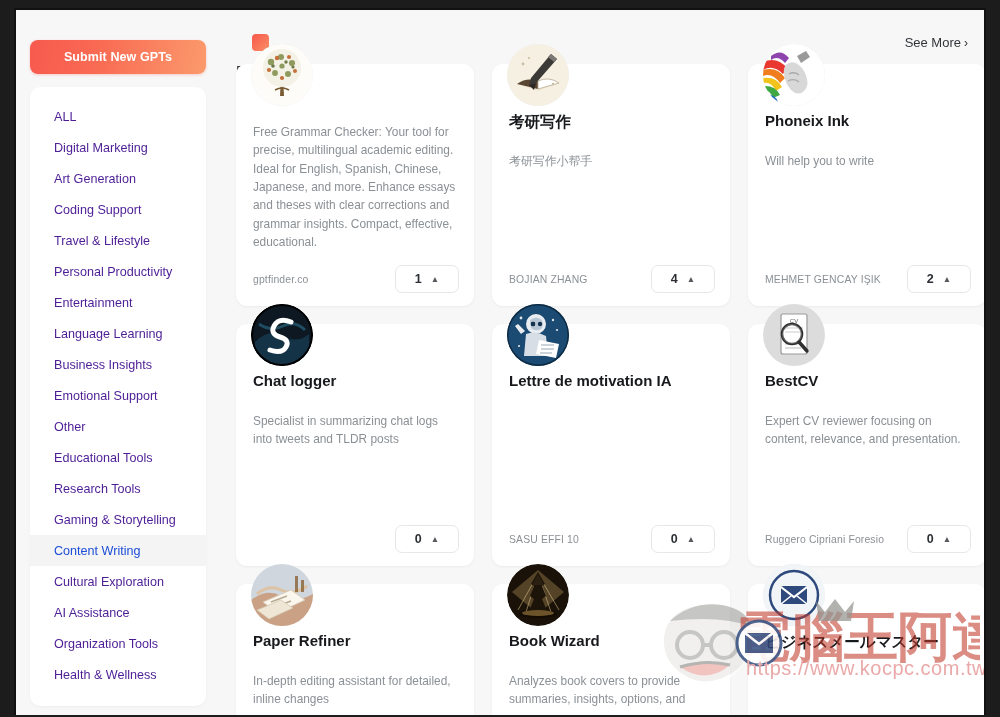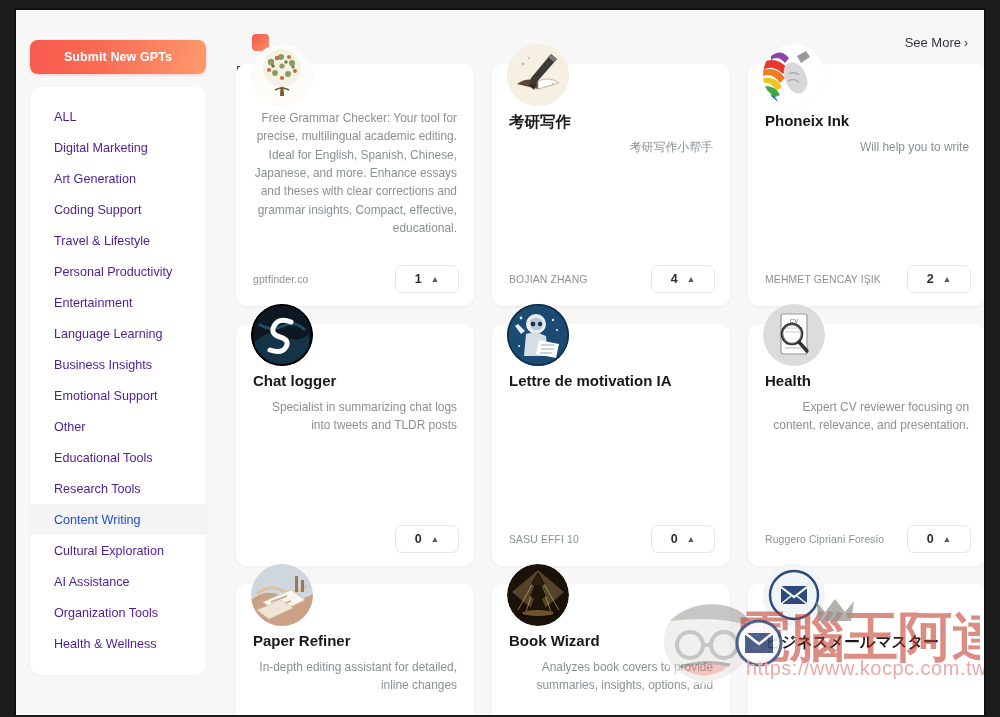--- a/index.html
+++ b/index.html
@@ -122,27 +122,26 @@
   }
   .card-avatar svg { display: block; width: 62px; height: 62px; }
   .card-title {
     font-size: 15px; font-weight: bold;
     color: #17191c;
     margin-top: 10px;
     line-height: 1.25;
   }
   .card-title.cjk { font-size: 15.5px; }
   .card-desc {
-    margin-top: 7px;
+    margin-top: 21px;
     font-size: 11.9px;
     line-height: 1.54;
     color: #8b9095;
     max-height: 140px;
     overflow: hidden;
-    text-align: right;
   }
   .card-foot {
     position: absolute;
     left: 17px; right: 15px; bottom: 13px;
     height: 28px;
     display: flex; align-items: center;
     justify-content: space-between;
   }
   .card-author {
     font-size: 10.4px;
@@ -199,20 +198,21 @@
           <div class="cat-item"><span>Coding Support</span></div>
           <div class="cat-item"><span>Travel &amp; Lifestyle</span></div>
           <div class="cat-item"><span>Personal Productivity</span></div>
           <div class="cat-item"><span>Entertainment</span></div>
           <div class="cat-item"><span>Language Learning</span></div>
           <div class="cat-item"><span>Business Insights</span></div>
           <div class="cat-item"><span>Emotional Support</span></div>
           <div class="cat-item"><span>Other</span></div>
           <div class="cat-item"><span>Educational Tools</span></div>
           <div class="cat-item"><span>Research Tools</span></div>
+          <div class="cat-item"><span>Gaming &amp; Storytelling</span></div>
           <div class="cat-item active"><span>Content Writing</span></div>
           <div class="cat-item"><span>Cultural Exploration</span></div>
           <div class="cat-item"><span>AI Assistance</span></div>
           <div class="cat-item"><span>Organization Tools</span></div>
           <div class="cat-item"><span>Health &amp; Wellness</span></div>
         </div>
   </div>
 
   <div id="main">
     <div id="main-head">
@@ -386,21 +386,21 @@
                   <path d="M22 24 h18"></path>
                   <path d="M22 28 h18"></path>
                   <path d="M22 40 h13"></path>
                   <path d="M22 44 h16"></path>
                 </g>
         <circle cx="29" cy="30" r="10" fill="none" stroke="#2f2f2f" stroke-width="2.6"></circle>
         <circle cx="29" cy="30" r="10" fill="#ffffff" opacity="0.25"></circle>
         <path d="M36 38 l8 9" stroke="#2f2f2f" stroke-width="3.4" stroke-linecap="round"></path>
               </svg>
             </div>
-            <div class="card-title">Health</div>
+            <div class="card-title">BestCV</div>
             <div class="card-desc">Expert CV reviewer focusing on content, relevance, and presentation.</div>
             <div class="card-foot">
               <div class="card-author">Ruggero Cipriani Foresio</div>
               <div class="vote-btn">
                 <span class="vote-count">0</span>
                 <span class="vote-arrow">▲</span>
               </div>
             </div>
           </div>
           <div class="card">

